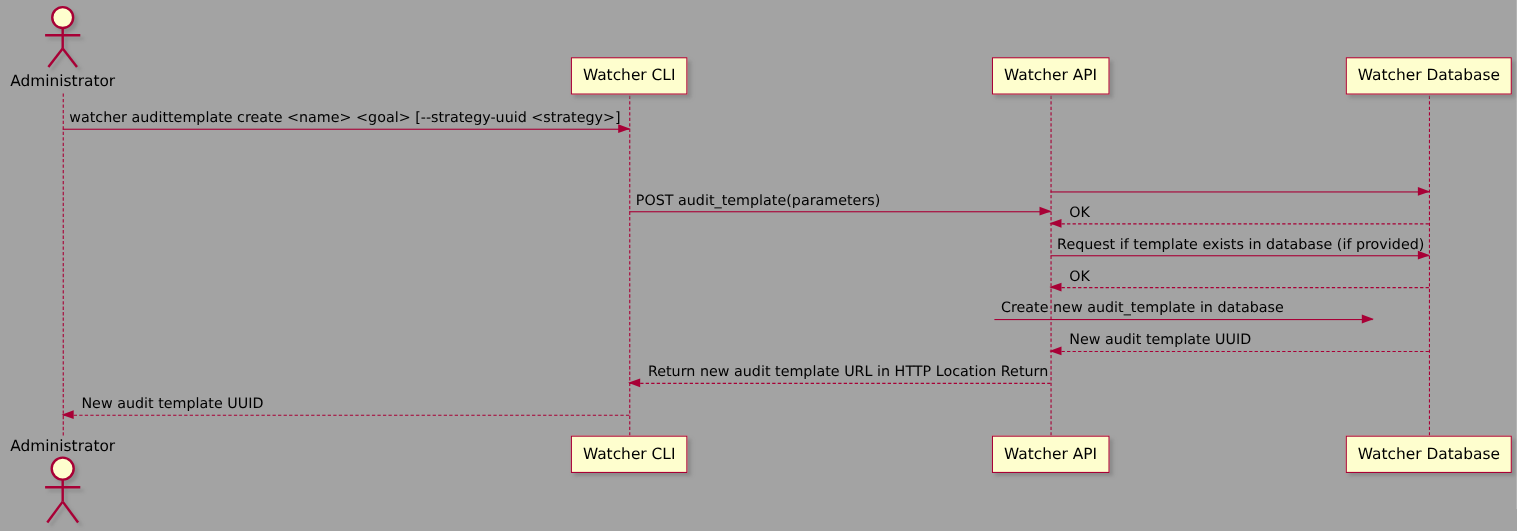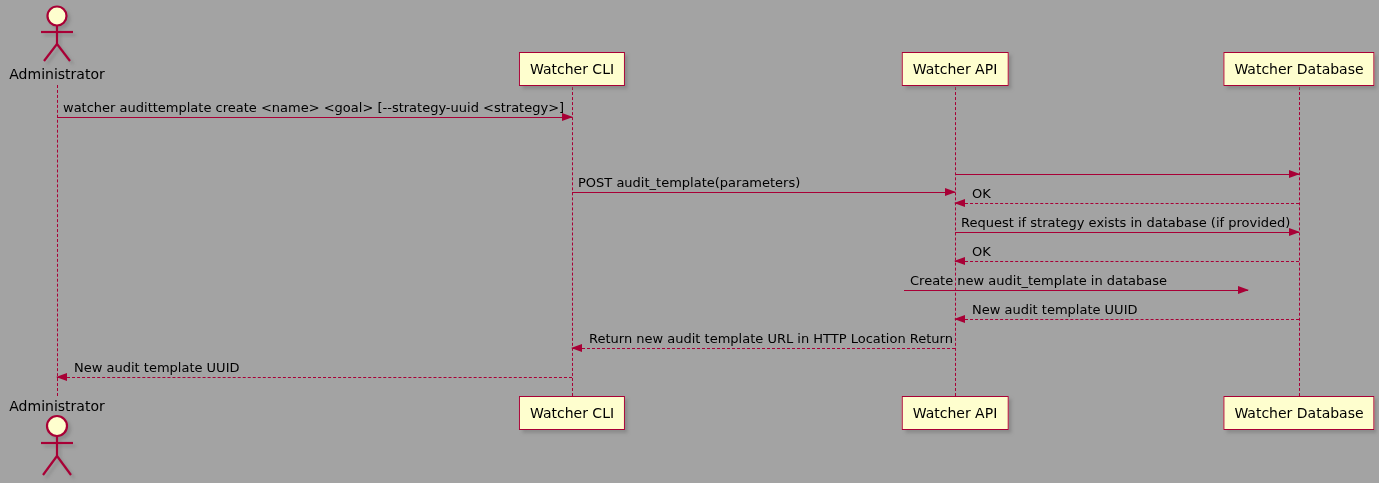--- a/index.html
+++ b/index.html
@@ -82,21 +82,21 @@
     <div class="head head-right"></div>
   </div>
 
   <div class="message to-left" style="top:186px; left:955px; width:344px;">
     <div class="msg-label">OK</div>
     <div class="msg-line dashed"></div>
     <div class="head head-left"></div>
   </div>
 
   <div class="message to-right" style="top:215px; left:955px; width:344px;">
-    <div class="msg-label">Request if strategy exists in database (if provided)</div>
+    <div class="msg-label">Request if template exists in database (if provided)</div>
     <div class="msg-line solid"></div>
     <div class="head head-right"></div>
   </div>
 
   <div class="message to-left" style="top:244px; left:955px; width:344px;">
     <div class="msg-label">OK</div>
     <div class="msg-line dashed"></div>
     <div class="head head-left"></div>
   </div>
 

